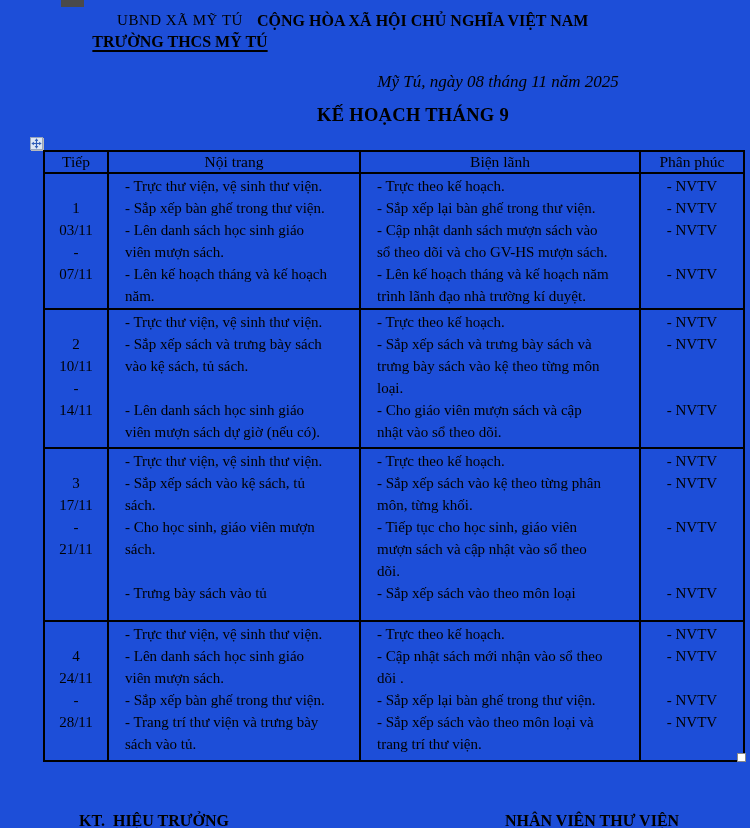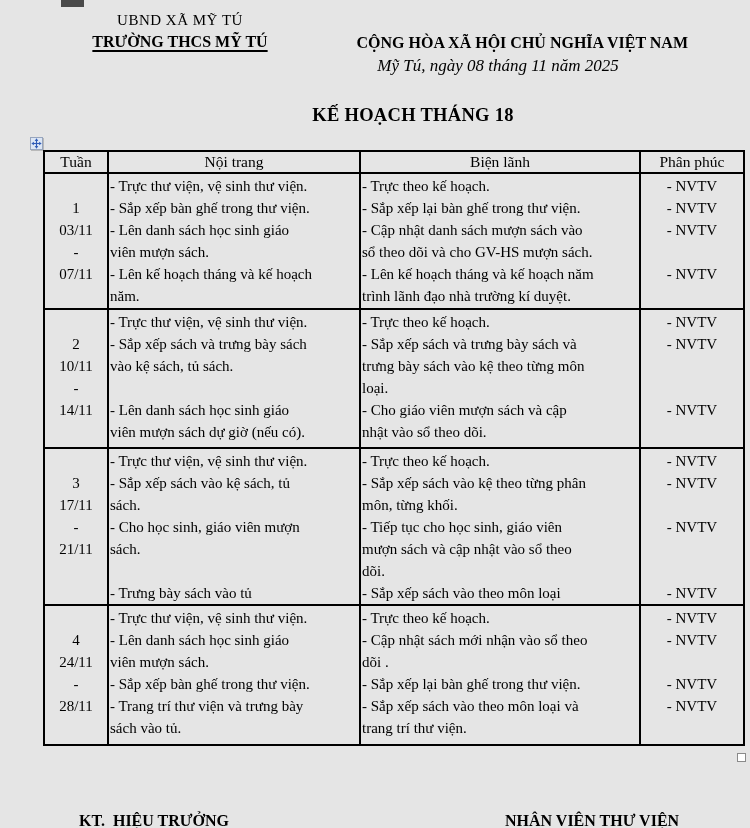--- a/index.html
+++ b/index.html
@@ -1,50 +1,50 @@
 <!DOCTYPE html>
 <html><head>
 <meta charset="utf-8">
 <style>
   * { margin: 0; padding: 0; box-sizing: border-box; }
   html, body { background: #ffffff; }
   .page {
     position: relative;
     width: 750px;
     height: 828px;
-    background: #e5e5e5;
+    background: #1d4ed8;
     color: #000000;
     font-family: "Liberation Serif", "DejaVu Serif", serif;
     overflow: hidden;
   }
   .artifact-bar {
     position: absolute;
     left: 61px; top: 0; width: 23px; height: 7px;
     background: #4a4a4a;
   }
   .header-left {
     position: absolute; top: 10px; left: 55px; width: 250px;
     text-align: center; line-height: 21px;
   }
   .header-left .l1 { font-size: 15px; letter-spacing: 0.5px; }
   .header-left .l2 {
     font-size: 16px; font-weight: bold;
     text-decoration: underline; text-decoration-thickness: 1.5px; text-underline-offset: 3px;
   }
   .header-right {
-    position: absolute; top: 10px; left: 268px; width: 420px;
-    text-align: right; line-height: 21px; margin-top: 22px;
+    position: absolute; top: 10px; left: 257px; width: 420px;
+    text-align: left; line-height: 21px;
   }
   .header-right .l1 { font-size: 16px; font-weight: bold; }
   .header-right .l2 {
     font-size: 16.5px; font-weight: bold;
     text-decoration: underline; text-decoration-thickness: 1.5px; text-underline-offset: 3px;
   }
   .date-line {
-    position: absolute; top: 56px; left: 348px; width: 300px;
+    position: absolute; top: 72px; left: 348px; width: 300px;
     text-align: center; font-style: italic; font-size: 17px;
   }
   .doc-title {
     position: absolute; top: 105px; left: 280px; width: 266px;
     text-align: center; font-weight: bold; font-size: 18.5px; letter-spacing: 0.3px;
   }
   .move-handle {
     position: absolute; left: 30px; top: 137px; width: 13px; height: 13px;
     background: #dce6f5; border: 1px solid #97a5bd;
     box-shadow: 1px 1px 0 #b9b9b9;
@@ -68,24 +68,24 @@
   }
   .row-week-1 { height: 136px; }
   .row-week-2 { height: 139px; }
   .row-week-3 { height: 157px; }
   .row-week-4 { height: 140px; }
   .cell-week {
     white-space: pre-line; text-align: center; font-weight: bold;
     line-height: 22px; padding: 1px 2px 0;
   }
   .cell-text {
-    white-space: pre-line; line-height: 22px; padding: 1px 1px 0;
+    white-space: pre-line; line-height: 22px; padding: 1px 16px 0;
   }
   .cell-assign {
-    white-space: pre-line; text-align: center; line-height: 22px; padding: 1px 2px 0;
+    white-space: pre-line; text-align: center; line-height: 22px; padding: 1px 2px 16px;
   }
   .resize-handle {
     position: absolute; left: 737px; top: 753px; width: 9px; height: 9px;
     background: #ffffff; border: 1.5px solid #8a8a8a;
     cursor: nwse-resize;
   }
   .footer-left {
     position: absolute; top: 766px; left: 79px;
     font-weight: bold; font-size: 16px; line-height: 22px; white-space: pre-wrap;
   }
@@ -105,21 +105,21 @@
     <div class="l1">UBND XÃ MỸ TÚ</div>
     <div class="l2">TRƯỜNG THCS MỸ TÚ</div>
   </div>
 
   <div class="header-right">
     <div class="l1">CỘNG HÒA XÃ HỘI CHỦ NGHĨA VIỆT NAM</div>
   </div>
 
   <div class="date-line">Mỹ Tú, ngày 08 tháng 11 năm 2025</div>
 
-  <div class="doc-title">KẾ HOẠCH THÁNG 18</div>
+  <div class="doc-title">KẾ HOẠCH THÁNG 9</div>
 
   <div class="move-handle">
     <span>
       <svg width="11" height="11" viewBox="0 0 16 16">
         <g fill="#2e5bb7">
           <rect x="7.2" y="3" width="1.6" height="10"></rect>
           <rect x="3" y="7.2" width="10" height="1.6"></rect>
           <polygon points="8,0.5 5.4,4.2 10.6,4.2"></polygon>
           <polygon points="8,15.5 5.4,11.8 10.6,11.8"></polygon>
           <polygon points="0.5,8 4.2,5.4 4.2,10.6"></polygon>
@@ -131,21 +131,21 @@
 
   <table class="plan-table">
     <colgroup>
       <col style="width:64px">
       <col style="width:252px">
       <col style="width:280px">
       <col style="width:104px">
     </colgroup>
     <thead>
       <tr>
-        <th>Tuần</th>
+        <th>Tiếp</th>
         <th>Nội trang</th>
         <th>Biện lãnh</th>
         <th>Phân phúc</th>
       </tr>
     </thead>
     <tbody>
       <tr class="row-week-1">
         <td class="cell-week">
 1
 03/11

